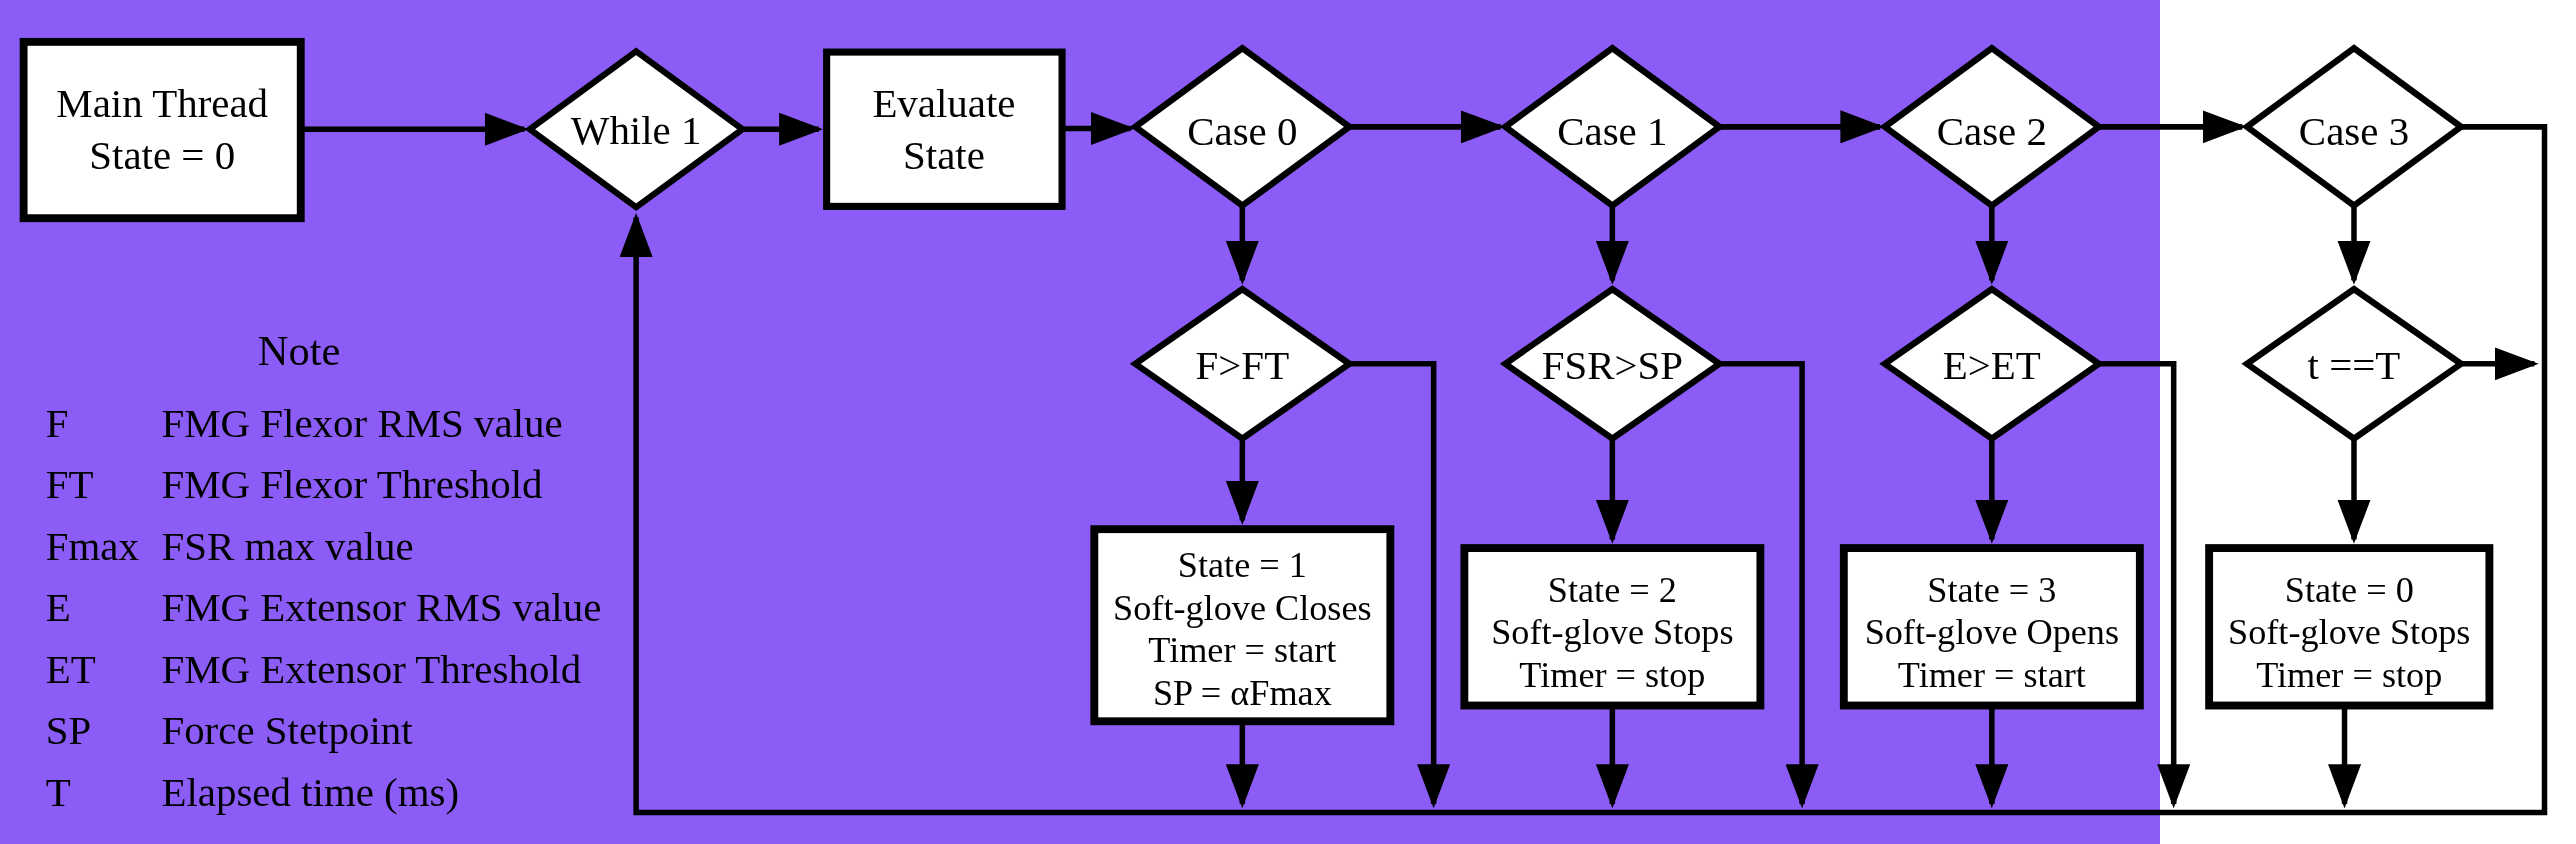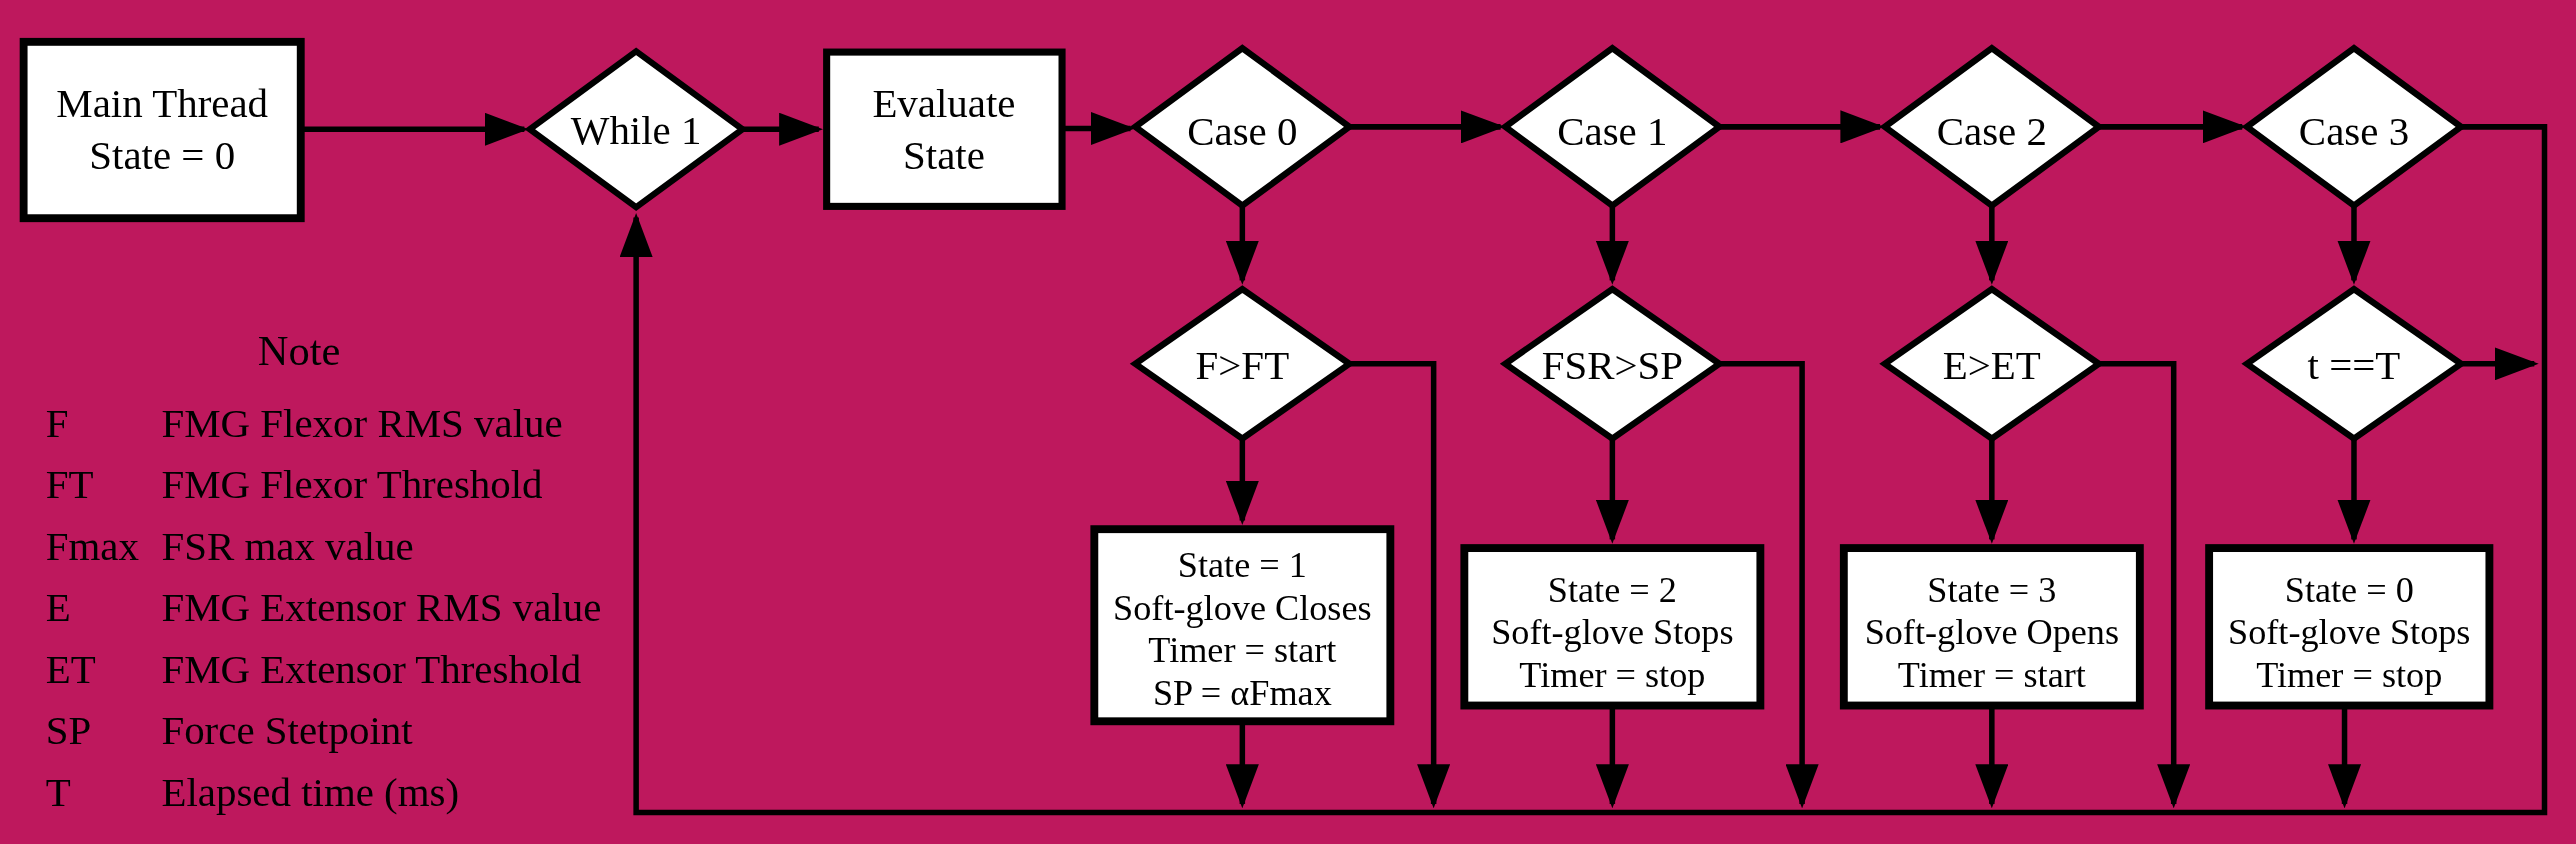--- a/index.html
+++ b/index.html
@@ -5,23 +5,23 @@
   html, body {
     margin: 0;
     padding: 0;
     background: #ffffff;
     width: 2576px;
     height: 845px;
     overflow: hidden;
   }
   .figure-wrap {
     position: relative;
-    width: 2576px;
+    width: 2160px;
     height: 845px;
-    background: #be185d;
+    background: #8b5cf6;
   }
   svg { display: block; }
   svg text {
     font-family: "Liberation Serif", "DejaVu Serif", serif;
     fill: #000000;
   }
   .node-label { font-size: 52px; text-anchor: middle; }
   .action-label { font-size: 46px; text-anchor: middle; }
   .note-title { font-size: 54px; text-anchor: middle; }
   .note-symbol { font-size: 52px; text-anchor: start; }

